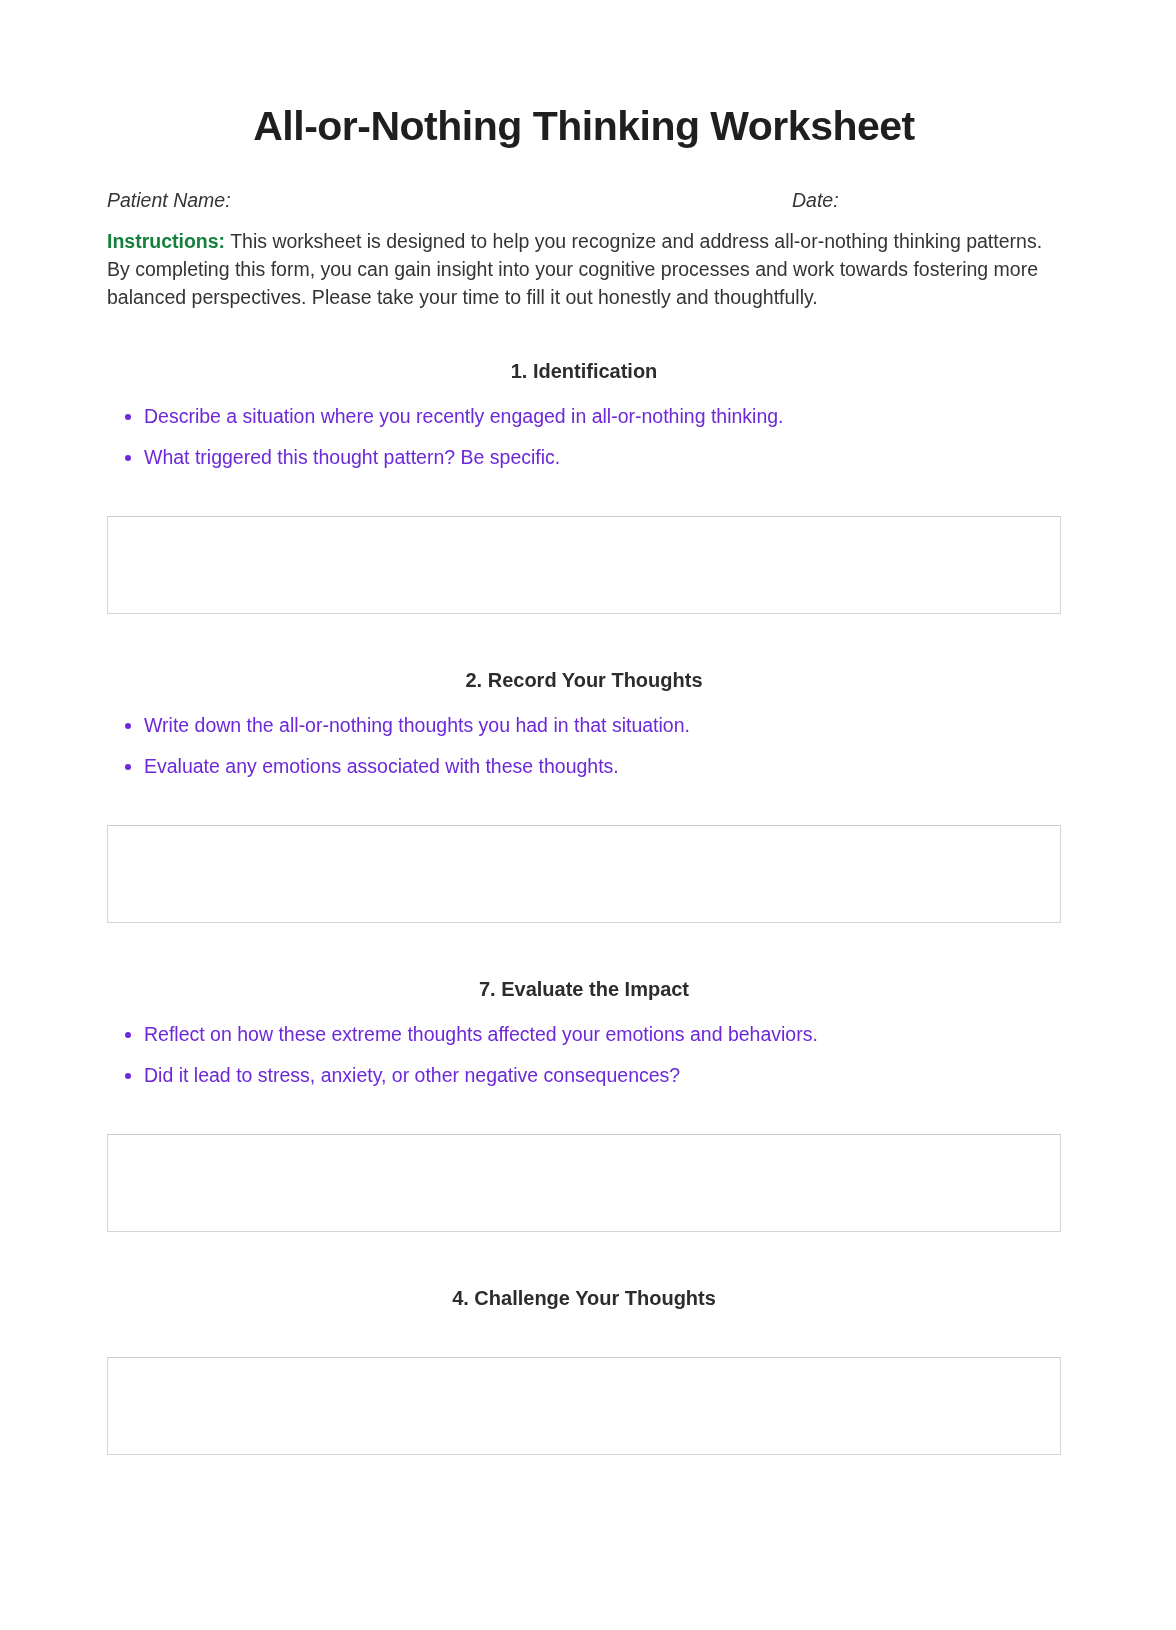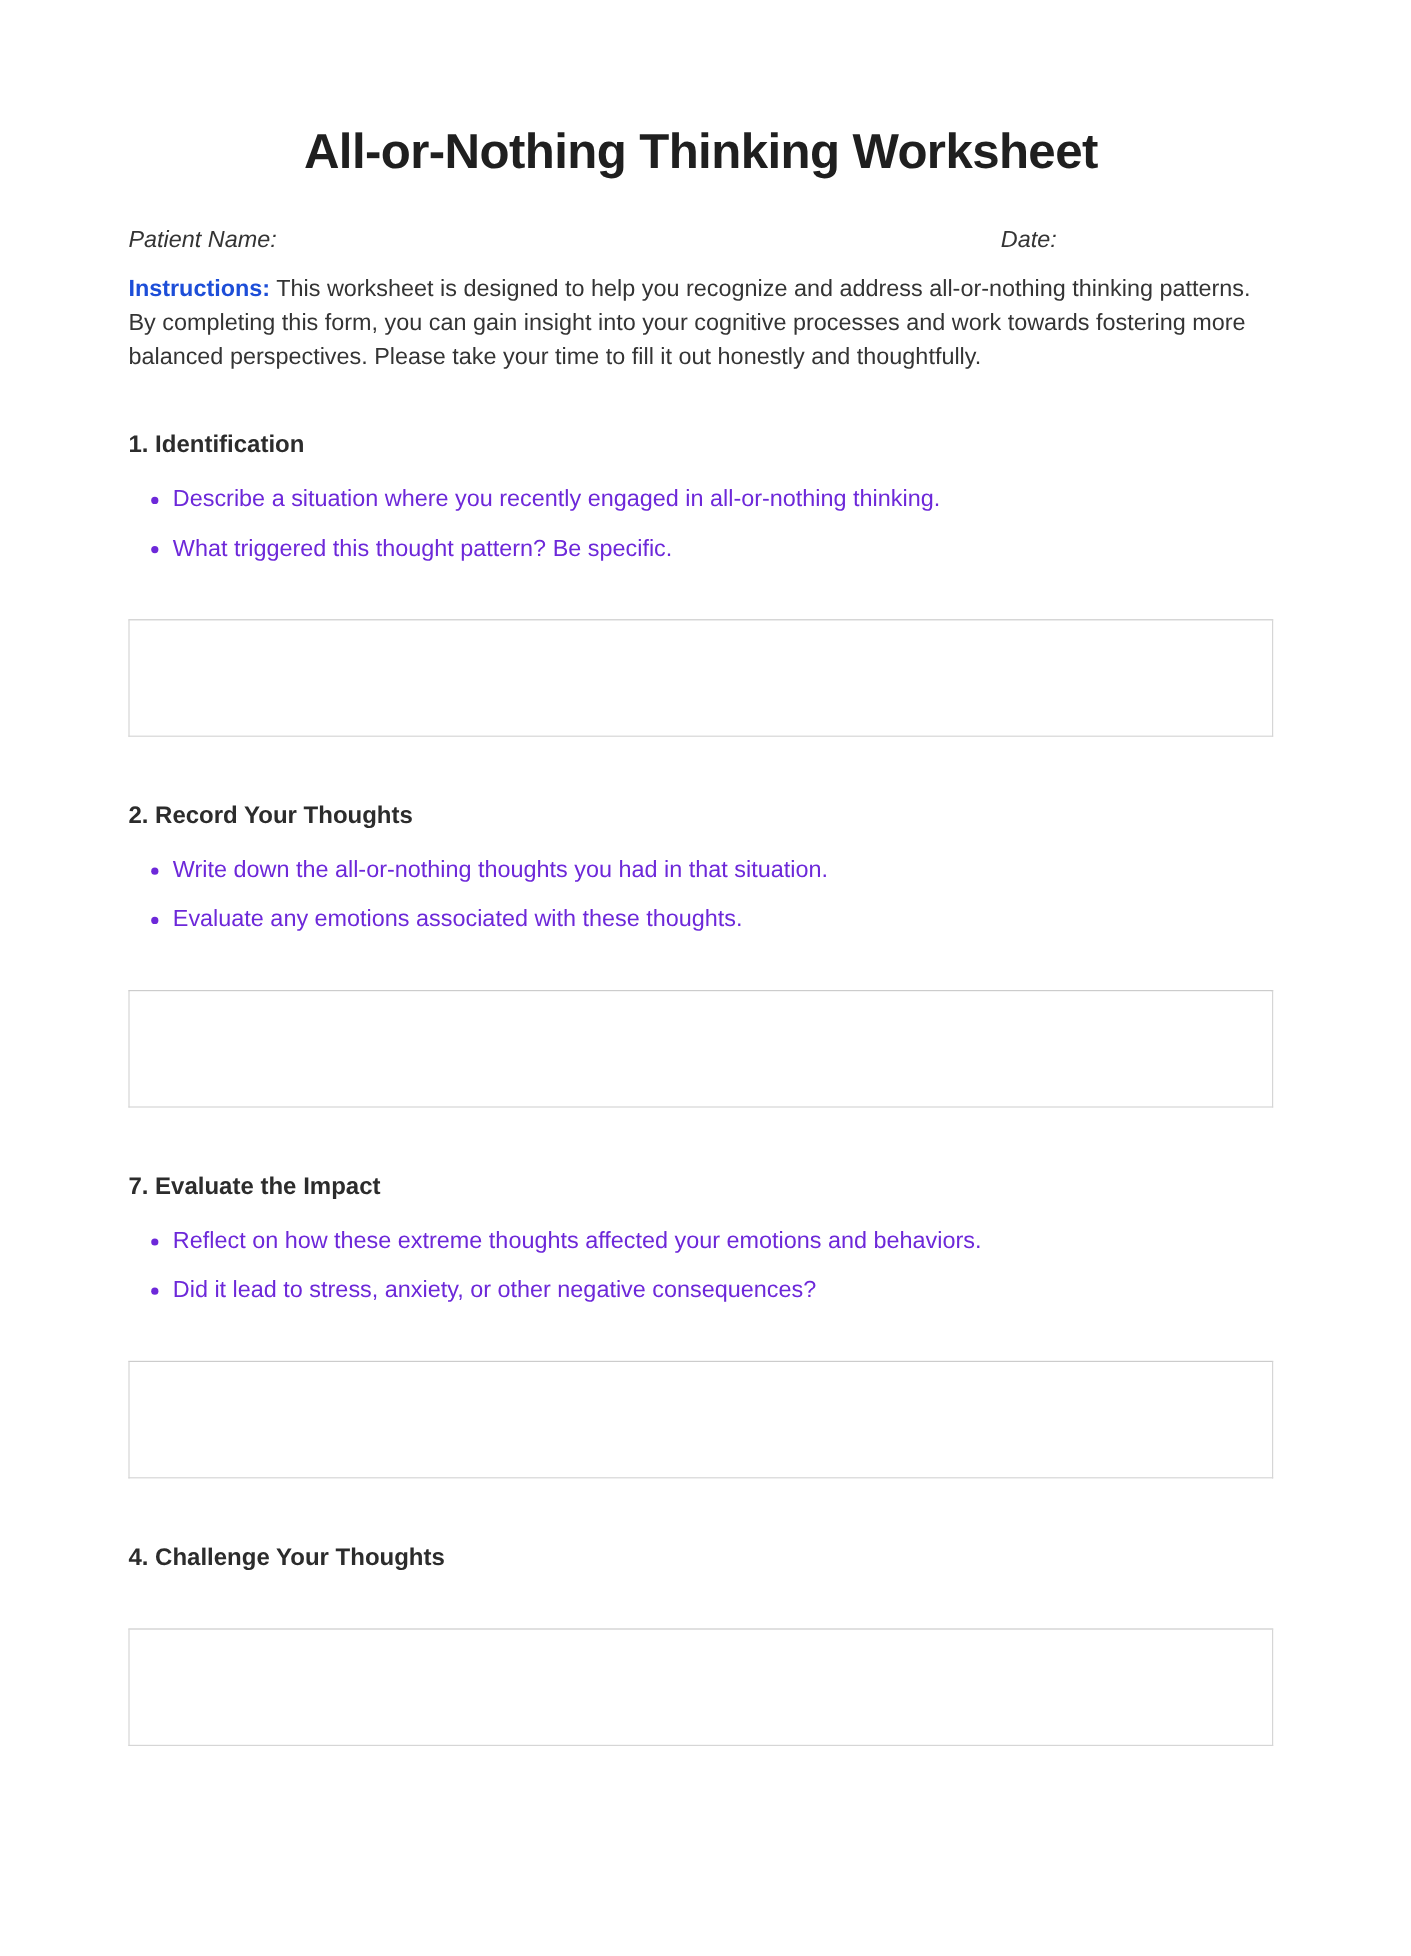--- a/index.html
+++ b/index.html
@@ -29,49 +29,49 @@
     text-align: center;
     color: #1f1f1f;
   }
   .meta-row {
     display: flex;
     margin-top: 37px;
     font-size: 19.5px;
     line-height: 28px;
     font-style: italic;
     color: #343434;
-    gap: 42px;
   }
   .meta-row .patient-cell {
     width: 685px;
     flex: 0 0 685px;
   }
   .instructions {
     margin: 13px 0 0 0;
     font-size: 19.5px;
     line-height: 28px;
     color: #343434;
   }
   .instructions .instr-label {
     font-weight: bold;
     font-style: normal;
-    color: #1d4ed8;
+    color: #15803d;
   }
   .section {
     margin-bottom: 52px;
   }
   .section.first {
     margin-top: 46px;
   }
   .section h2 {
     margin: 0 0 17px 0;
     font-size: 20px;
     line-height: 28px;
     font-weight: bold;
     color: #2c2c2c;
+    text-align: center;
   }
   .section ul {
     margin: 0;
     padding: 0 0 0 37px;
   }
   .section ul li {
     font-size: 19.5px;
     line-height: 28px;
     margin-bottom: 13px;
     color: #6d28d9;

